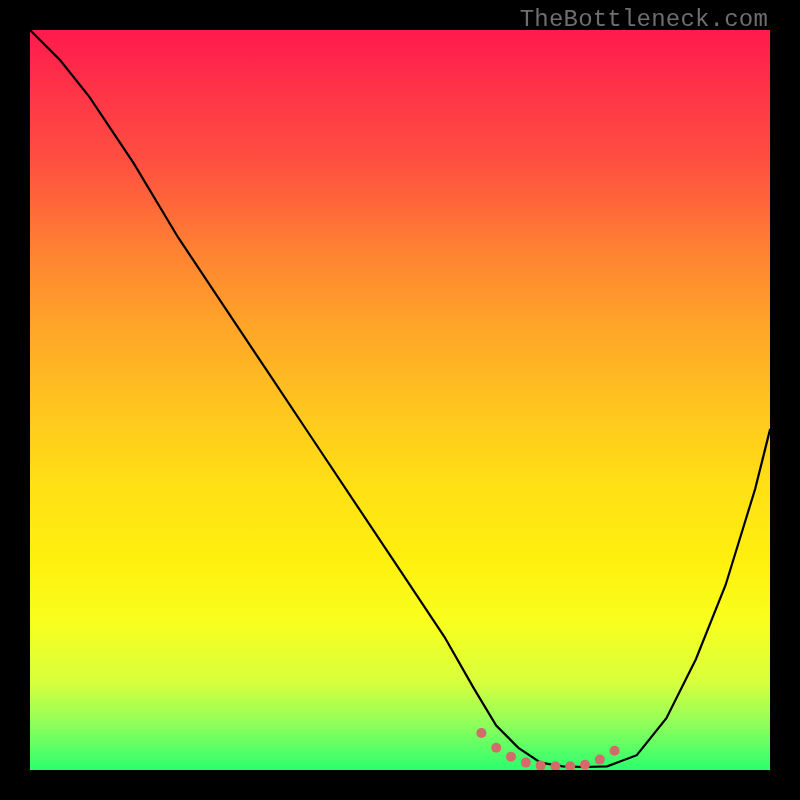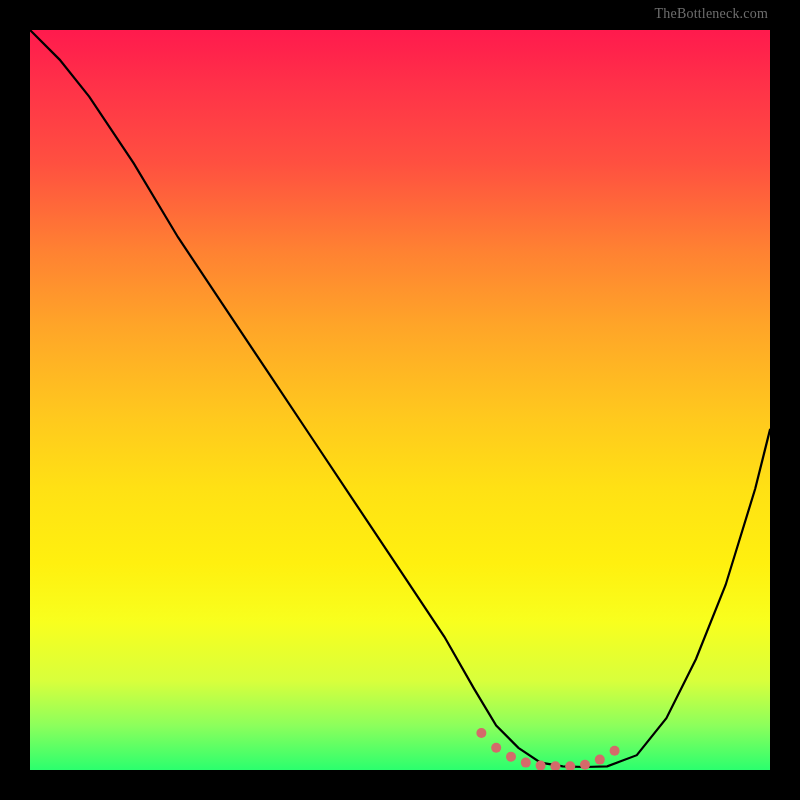--- a/index.html
+++ b/index.html
@@ -22,22 +22,22 @@
       #fff00f 72%,
       #f8ff1e 80%,
       #d8ff3c 88%,
       #8cff5c 94%,
       #2bff6e 100%);
   }
   .watermark {
     position: absolute;
     top: 6px;
     right: 32px;
-    font-family: Liberation Serif, serif;
-    font-size: 14px;
+    font-family: Liberation Mono, monospace;
+    font-size: 24px;
     color: #6e6e6e;
     font-weight: 400;
     letter-spacing: 0.2px;
   }
   svg.curve { position: absolute; left: 0; top: 0; width: 740px; height: 740px; }
 </style>
 </head>
 <body>
 <div class="container">
 

